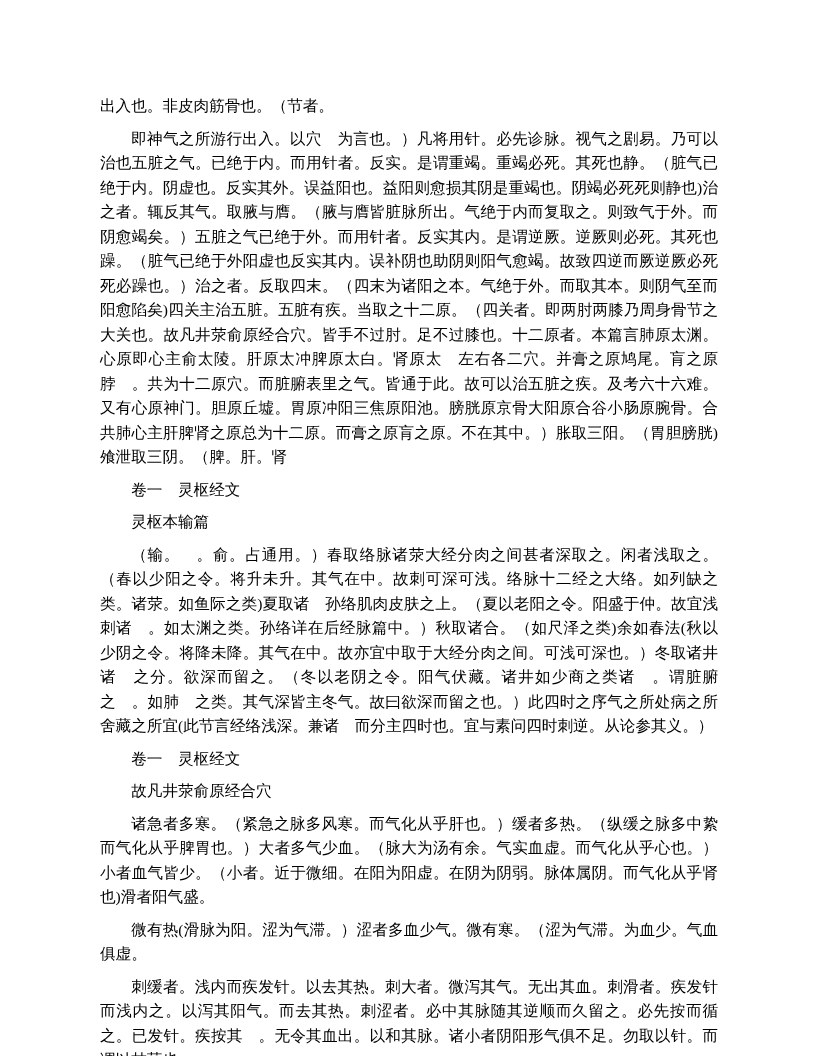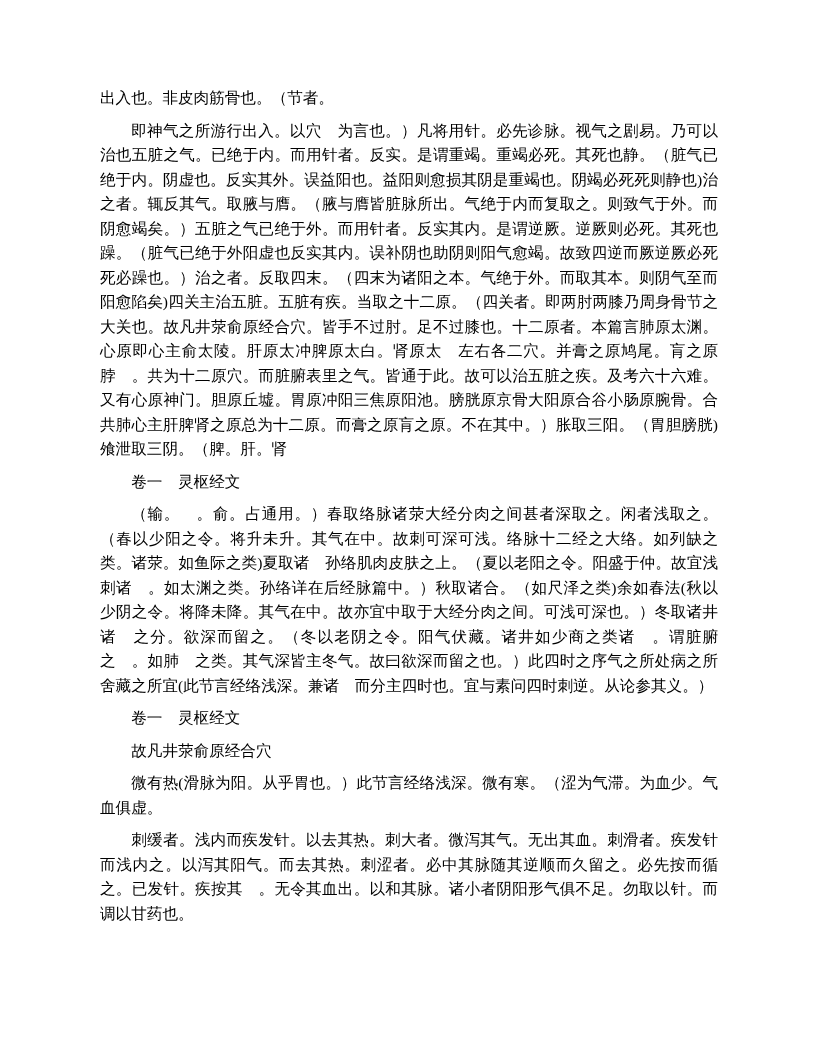--- a/index.html
+++ b/index.html
@@ -18,39 +18,41 @@
     top: 86px;
     width: 618px;
     color: #000000;
     font-family: "Liberation Serif", "DejaVu Serif", serif;
     font-size: 15.6px;
     line-height: 24.5px;
     text-align: justify;
     text-justify: inter-ideograph;
   }
   .para {
-    margin: 0 0 8px 0;
+    margin: 8px 0 8px 0;
     word-break: break-all;
   }
   .para.indent {
     text-indent: 2em;
   }
   .para.heading {
     text-indent: 2em;
     font-family: Liberation Serif, serif;
   }
 </style>
 </head>
 <body>
 
 <div class="page">
   <div class="content">
     <p class="para">出入也。非皮肉筋骨也。（节者。</p>
     <p class="para indent">即神气之所游行出入。以穴　为言也。）凡将用针。必先诊脉。视气之剧易。乃可以治也五脏之气。已绝于内。而用针者。反实。是谓重竭。重竭必死。其死也静。（脏气已绝于内。阴虚也。反实其外。误益阳也。益阳则愈损其阴是重竭也。阴竭必死死则静也)治之者。辄反其气。取腋与膺。（腋与膺皆脏脉所出。气绝于内而复取之。则致气于外。而阴愈竭矣。）五脏之气已绝于外。而用针者。反实其内。是谓逆厥。逆厥则必死。其死也躁。（脏气已绝于外阳虚也反实其内。误补阴也助阴则阳气愈竭。故致四逆而厥逆厥必死死必躁也。）治之者。反取四末。（四末为诸阳之本。气绝于外。而取其本。则阴气至而阳愈陷矣)四关主治五脏。五脏有疾。当取之十二原。（四关者。即两肘两膝乃周身骨节之大关也。故凡井荥俞原经合穴。皆手不过肘。足不过膝也。十二原者。本篇言肺原太渊。心原即心主俞太陵。肝原太冲脾原太白。肾原太　左右各二穴。并膏之原鸠尾。肓之原脖　。共为十二原穴。而脏腑表里之气。皆通于此。故可以治五脏之疾。及考六十六难。又有心原神门。胆原丘墟。胃原冲阳三焦原阳池。膀胱原京骨大阳原合谷小肠原腕骨。合共肺心主肝脾肾之原总为十二原。而膏之原肓之原。不在其中。）胀取三阳。（胃胆膀胱)飧泄取三阴。（脾。肝。肾</p>
     <p class="para heading">卷一　灵枢经文</p>
+    <p class="para heading">灵枢本输篇</p>
     <p class="para indent">（输。　。俞。占通用。）春取络脉诸荥大经分肉之间甚者深取之。闲者浅取之。（春以少阳之令。将升未升。其气在中。故刺可深可浅。络脉十二经之大络。如列缺之类。诸荥。如鱼际之类)夏取诸　孙络肌肉皮肤之上。（夏以老阳之令。阳盛于仲。故宜浅刺诸　。如太渊之类。孙络详在后经脉篇中。）秋取诸合。（如尺泽之类)余如春法(秋以少阴之令。将降未降。其气在中。故亦宜中取于大经分肉之间。可浅可深也。）冬取诸井诸　之分。欲深而留之。（冬以老阴之令。阳气伏藏。诸井如少商之类诸　。谓脏腑之　。如肺　之类。其气深皆主冬气。故曰欲深而留之也。）此四时之序气之所处病之所舍藏之所宜(此节言经络浅深。兼诸　而分主四时也。宜与素问四时刺逆。从论参其义。）</p>
     <p class="para heading">卷一　灵枢经文</p>
     <p class="para heading">故凡井荥俞原经合穴</p>
-    <p class="para indent">微有热(滑脉为阳。从乎胃也。）此节言经络浅深。微有寒。（涩为气滞。为血少。气血俱虚。</p>
+    <p class="para indent">诸急者多寒。（紧急之脉多风寒。而气化从乎肝也。）缓者多热。（纵缓之脉多中絷而气化从乎脾胃也。）大者多气少血。（脉大为汤有余。气实血虚。而气化从乎心也。）小者血气皆少。（小者。近于微细。在阳为阳虚。在阴为阴弱。脉体属阴。而气化从乎肾也)滑者阳气盛。</p>
+    <p class="para indent">微有热(滑脉为阳。涩为气滞。）涩者多血少气。微有寒。（涩为气滞。为血少。气血俱虚。</p>
     <p class="para indent">刺缓者。浅内而疾发针。以去其热。刺大者。微泻其气。无出其血。刺滑者。疾发针而浅内之。以泻其阳气。而去其热。刺涩者。必中其脉随其逆顺而久留之。必先按而循之。已发针。疾按其　。无令其血出。以和其脉。诸小者阴阳形气俱不足。勿取以针。而调以甘药也。</p>
 
   </div>
 </div>
 
 </body></html>

